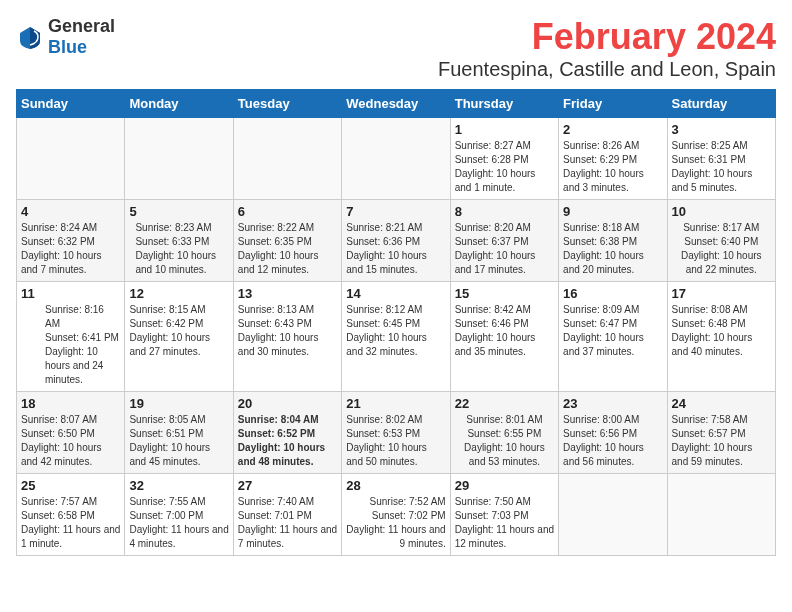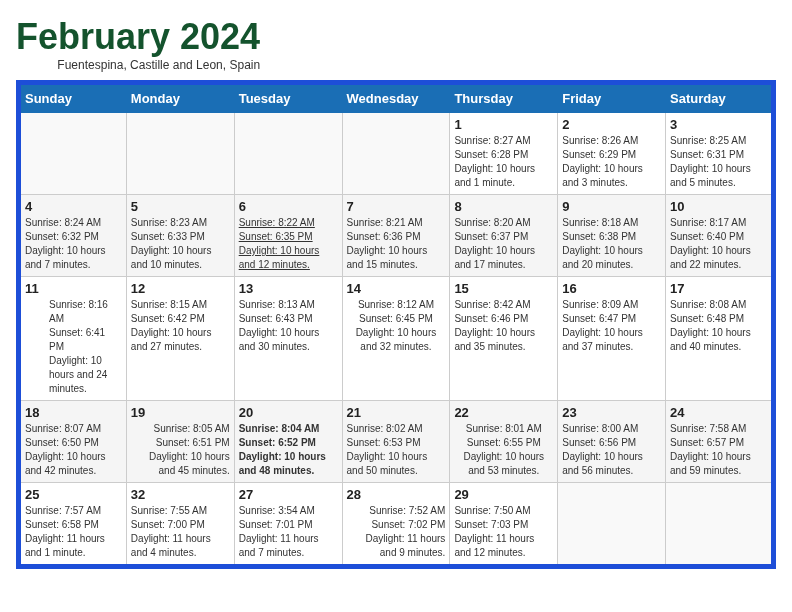--- a/index.html
+++ b/index.html
@@ -26,30 +26,30 @@
     .logo-icon {
       width: 28px;
       height: 28px;
     }
     .title-section {
       text-align: right;
     }
     .calendar-title {
       font-size: 36px;
       font-weight: bold;
-      color: #14532d;
+      color: #ef4444;
     }
     .calendar-subtitle {
-      font-size: 12px;
+      font-size: 20px;
       color: #333;
     }
     .calendar {
       width: 100%;
       border-collapse: collapse;
-      border: 5px solid #1d4ed8;
+      border: 1px solid #1d4ed8;
     }
     .calendar th {
       background-color: #1a6eb5;
       color: #fff;
       font-size: 13px;
       padding: 6px 4px;
       text-align: left;
       border: 1px solid #1a6eb5;
     }
     .calendar td {
@@ -77,20 +77,31 @@
       color: #333;
     }
     .row-shaded td {
       background: #f5f5f5;
     }
   </style>
 </head>
 <body>
 
 <div class="header-section">
+  <div class="logo">
+    <svg class="logo-icon" viewBox="0 0 28 28">
+      <path d="M14 4 L24 10 L24 18 Q24 24 14 26 Q4 24 4 18 L4 10 Z" fill="#1a6eb5"></path>
+      <path d="M14 4 L24 10 L24 18 Q24 24 14 26" fill="#0d4a8a"></path>
+      <path d="M18 8 Q22 10 22 14 Q22 20 14 22" fill="none" stroke="#fff" stroke-width="1.5"></path>
+    </svg>
+    <div>
+      <span class="logo-text-general">General</span><br>
+      <span class="logo-text-blue">Blue</span>
+    </div>
+  </div>
   <div class="title-section">
     <div class="calendar-title">February 2024</div>
     <div class="calendar-subtitle">Fuentespina, Castille and Leon, Spain</div>
   </div>
 </div>
 
 <table class="calendar">
   <thead>
     <tr>
     <th>Sunday</th>
@@ -129,27 +140,27 @@
       </tr>
       <tr class="row-shaded">
         <td>
           <div class="day-number">4</div>
           <div class="day-detail" style="white-space: pre-line;">Sunrise: 8:24 AM
 Sunset: 6:32 PM
 Daylight: 10 hours and 7 minutes.</div>
         </td>
         <td>
           <div class="day-number">5</div>
-          <div class="day-detail" style="white-space: pre-line;">Sunrise: 8:23 AM
+          <div class="day-detail" style="white-space: pre-line; margin-left: 6px;">Sunrise: 8:23 AM
 Sunset: 6:33 PM
 Daylight: 10 hours and 10 minutes.</div>
         </td>
         <td>
           <div class="day-number">6</div>
-          <div class="day-detail" style="white-space: pre-line; text-decoration: underline;">Sunrise: 8:22 AM
+          <div class="day-detail" style="white-space: pre-line;">Sunrise: 8:22 AM
 Sunset: 6:35 PM
 Daylight: 10 hours and 12 minutes.</div>
         </td>
         <td>
           <div class="day-number">7</div>
           <div class="day-detail" style="white-space: pre-line;">Sunrise: 8:21 AM
 Sunset: 6:36 PM
 Daylight: 10 hours and 15 minutes.</div>
         </td>
         <td>
@@ -159,21 +170,21 @@
 Daylight: 10 hours and 17 minutes.</div>
         </td>
         <td>
           <div class="day-number">9</div>
           <div class="day-detail" style="white-space: pre-line;">Sunrise: 8:18 AM
 Sunset: 6:38 PM
 Daylight: 10 hours and 20 minutes.</div>
         </td>
         <td>
           <div class="day-number">10</div>
-          <div class="day-detail" style="white-space: pre-line;">Sunrise: 8:17 AM
+          <div class="day-detail" style="white-space: pre-line; text-align: center;">Sunrise: 8:17 AM
 Sunset: 6:40 PM
 Daylight: 10 hours and 22 minutes.</div>
         </td>
       </tr>
       <tr>
         <td>
           <div class="day-number">11</div>
           <div class="day-detail" style="white-space: pre-line; margin-left: 24px;">Sunrise: 8:16 AM
 Sunset: 6:41 PM
 Daylight: 10 hours and 24 minutes.</div>
@@ -185,21 +196,21 @@
 Daylight: 10 hours and 27 minutes.</div>
         </td>
         <td>
           <div class="day-number">13</div>
           <div class="day-detail" style="white-space: pre-line;">Sunrise: 8:13 AM
 Sunset: 6:43 PM
 Daylight: 10 hours and 30 minutes.</div>
         </td>
         <td>
           <div class="day-number">14</div>
-          <div class="day-detail" style="white-space: pre-line; text-align: center;">Sunrise: 8:12 AM
+          <div class="day-detail" style="white-space: pre-line;">Sunrise: 8:12 AM
 Sunset: 6:45 PM
 Daylight: 10 hours and 32 minutes.</div>
         </td>
         <td>
           <div class="day-number">15</div>
           <div class="day-detail" style="white-space: pre-line;">Sunrise: 8:42 AM
 Sunset: 6:46 PM
 Daylight: 10 hours and 35 minutes.</div>
         </td>
         <td>
@@ -217,21 +228,21 @@
       </tr>
       <tr class="row-shaded">
         <td>
           <div class="day-number">18</div>
           <div class="day-detail" style="white-space: pre-line;">Sunrise: 8:07 AM
 Sunset: 6:50 PM
 Daylight: 10 hours and 42 minutes.</div>
         </td>
         <td>
           <div class="day-number">19</div>
-          <div class="day-detail" style="white-space: pre-line; text-align: right;">Sunrise: 8:05 AM
+          <div class="day-detail" style="white-space: pre-line;">Sunrise: 8:05 AM
 Sunset: 6:51 PM
 Daylight: 10 hours and 45 minutes.</div>
         </td>
         <td>
           <div class="day-number">20</div>
           <div class="day-detail" style="white-space: pre-line; font-weight: bold;">Sunrise: 8:04 AM
 Sunset: 6:52 PM
 Daylight: 10 hours and 48 minutes.</div>
         </td>
         <td>
@@ -267,21 +278,21 @@
 Daylight: 11 hours and 1 minute.</div>
         </td>
         <td>
           <div class="day-number">32</div>
           <div class="day-detail" style="white-space: pre-line;">Sunrise: 7:55 AM
 Sunset: 7:00 PM
 Daylight: 11 hours and 4 minutes.</div>
         </td>
         <td>
           <div class="day-number">27</div>
-          <div class="day-detail" style="white-space: pre-line;">Sunrise: 3:54 AM
+          <div class="day-detail" style="white-space: pre-line;">Sunrise: 7:40 AM
 Sunset: 7:01 PM
 Daylight: 11 hours and 7 minutes.</div>
         </td>
         <td>
           <div class="day-number">28</div>
           <div class="day-detail" style="white-space: pre-line; text-align: right;">Sunrise: 7:52 AM
 Sunset: 7:02 PM
 Daylight: 11 hours and 9 minutes.</div>
         </td>
         <td>

